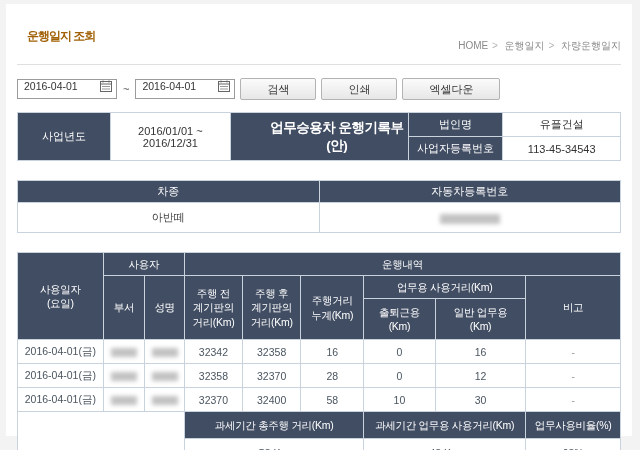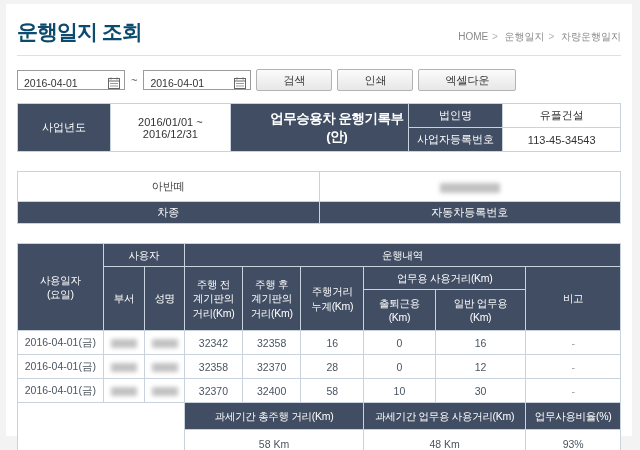--- a/index.html
+++ b/index.html
@@ -16,42 +16,42 @@
     background:#fff;
     padding:0 11px;
     box-sizing:border-box;
   }
   
   .page-header{
     display:flex;justify-content:space-between;align-items:flex-end;
     padding-top:14px;padding-bottom:9px;
     border-bottom:1px solid #e0e0e0;
   }
-  .page-title{margin:0;font-size:21px;font-weight:bold;color:#0c4a6e;letter-spacing:-1px;}
+  .page-title{margin:10px;font-size:12px;font-weight:bold;color:#a16207;letter-spacing:-1px;}
   .breadcrumb{font-size:10px;color:#8a8a8a;padding-bottom:2px;}
   .breadcrumb span{margin-left:3px;}
   .breadcrumb .sep{color:#b5b5b5;margin:0 1px;}
   
   .toolbar{
     margin-top:12px;height:24px;
     display:flex;align-items:center;justify-content:space-between;
   }
   .vehicle-no{display:flex;align-items:center;font-size:11px;color:#666;}
   .redact{
     display:inline-block;height:10px;width:66px;margin-left:7px;
     background:#b3b3b3;border-radius:1px;filter:blur(2px);opacity:.8;
     vertical-align:middle;
   }
   .redact.sm{width:26px;height:9px;margin:0;}
   .redact.md{width:60px;height:10px;margin:0;}
   .controls{display:flex;align-items:center;gap:5px;}
   .date-input{
-    width:108px;height:20px;box-sizing:border-box;
+    width:100px;height:20px;box-sizing:border-box;
     border:1px solid #9b9b9b;background:#fff;
-    display:flex;align-items:flex-end;justify-content:space-between;
+    display:flex;align-items:flex-start;justify-content:space-between;
     padding:0 4px 0 6px;font-size:10.5px;color:#333;
   }
   .cal-icon{display:inline-flex;align-items:center;}
   .tilde{font-size:11px;color:#555;margin:0 1px;}
   .btn{
     height:22px;padding:0 26px;font-size:11px;color:#333;
     background:linear-gradient(#fbfbfb,#e7e7e7);
     border:1px solid #b3b3b3;border-radius:2px;
     font-family:inherit;cursor:pointer;
   }
@@ -155,26 +155,26 @@
   </tbody>
     </table>
 
   <table class="vehicle-table">
     <colgroup>
         <col style="width:50%">
         <col style="width:50%">
       </colgroup>
     <tbody>
         <tr>
+      <th class="dark">차종</th>
+      <th class="dark">자동차등록번호</th>
+    </tr>
+    <tr>
       <td>아반떼</td>
       <td><span class="redact md"></span></td>
-    </tr>
-    <tr>
-      <th class="dark">차종</th>
-      <th class="dark">자동차등록번호</th>
     </tr>
   </tbody>
     </table>
 
   <table class="log-table">
     <colgroup>
       <col style="width:14.2%">
         <col style="width:6.9%">
         <col style="width:6.6%">
       <col style="width:9.6%">

